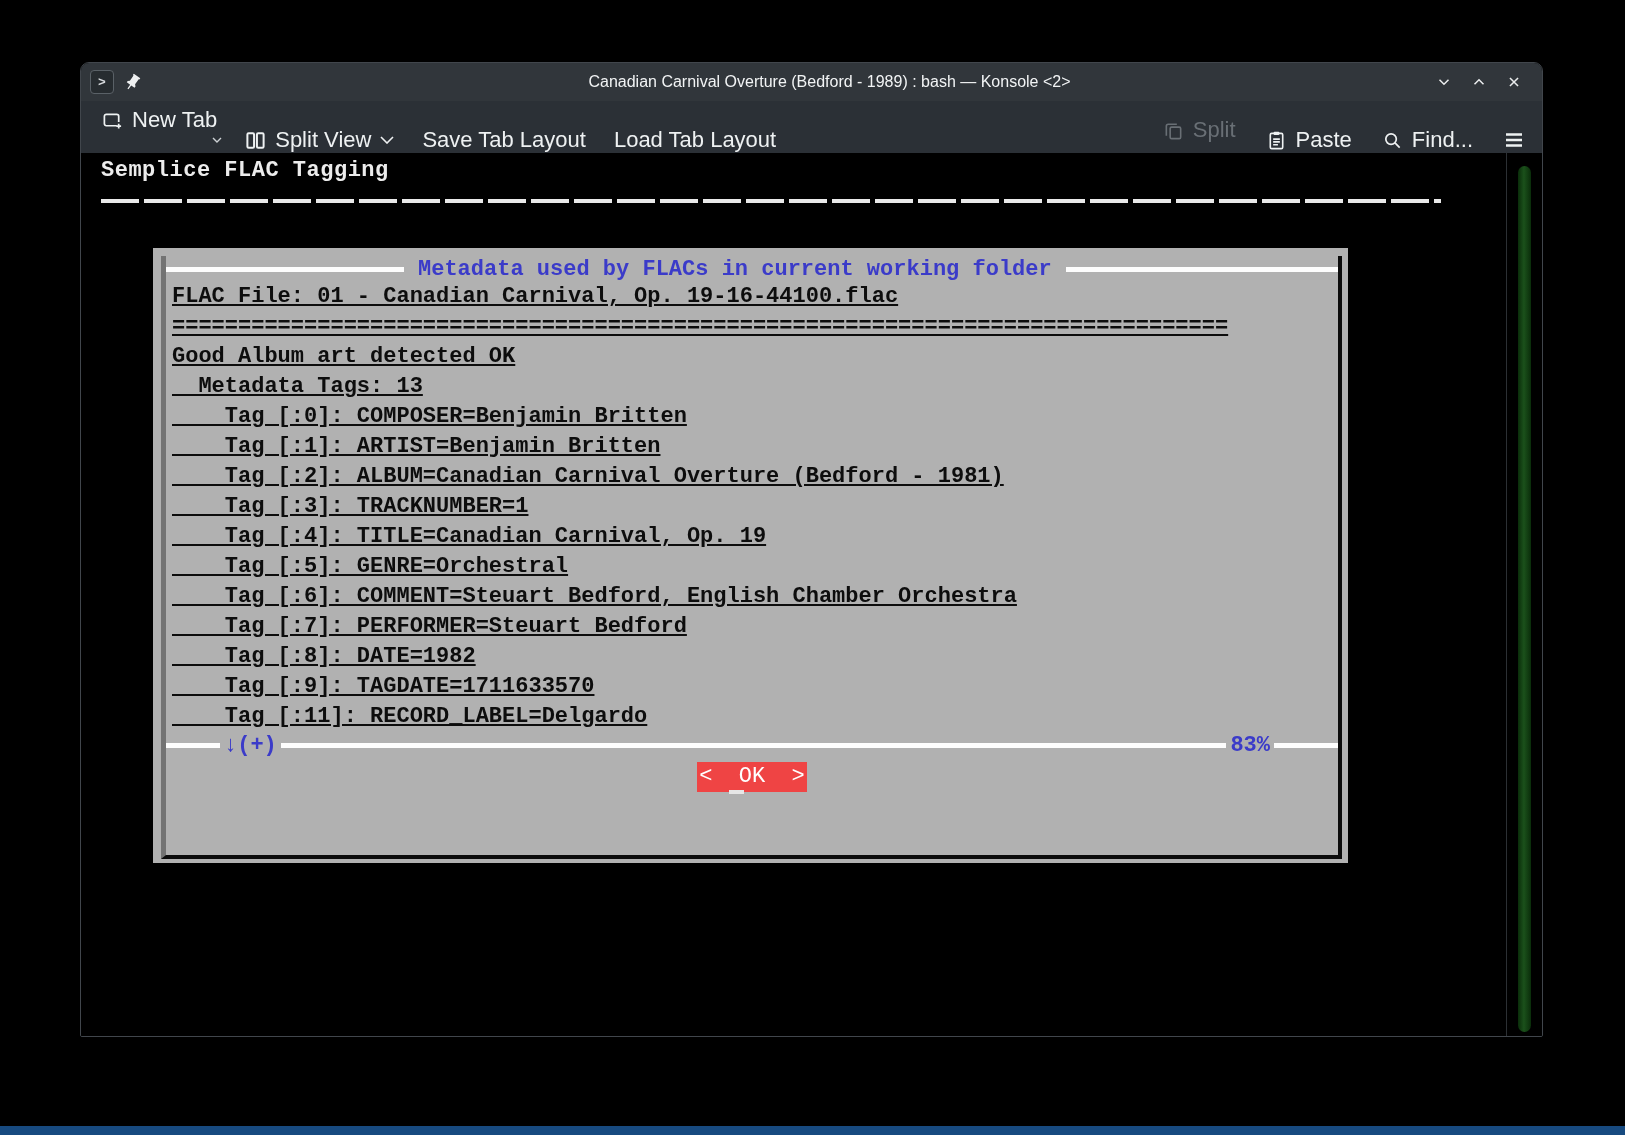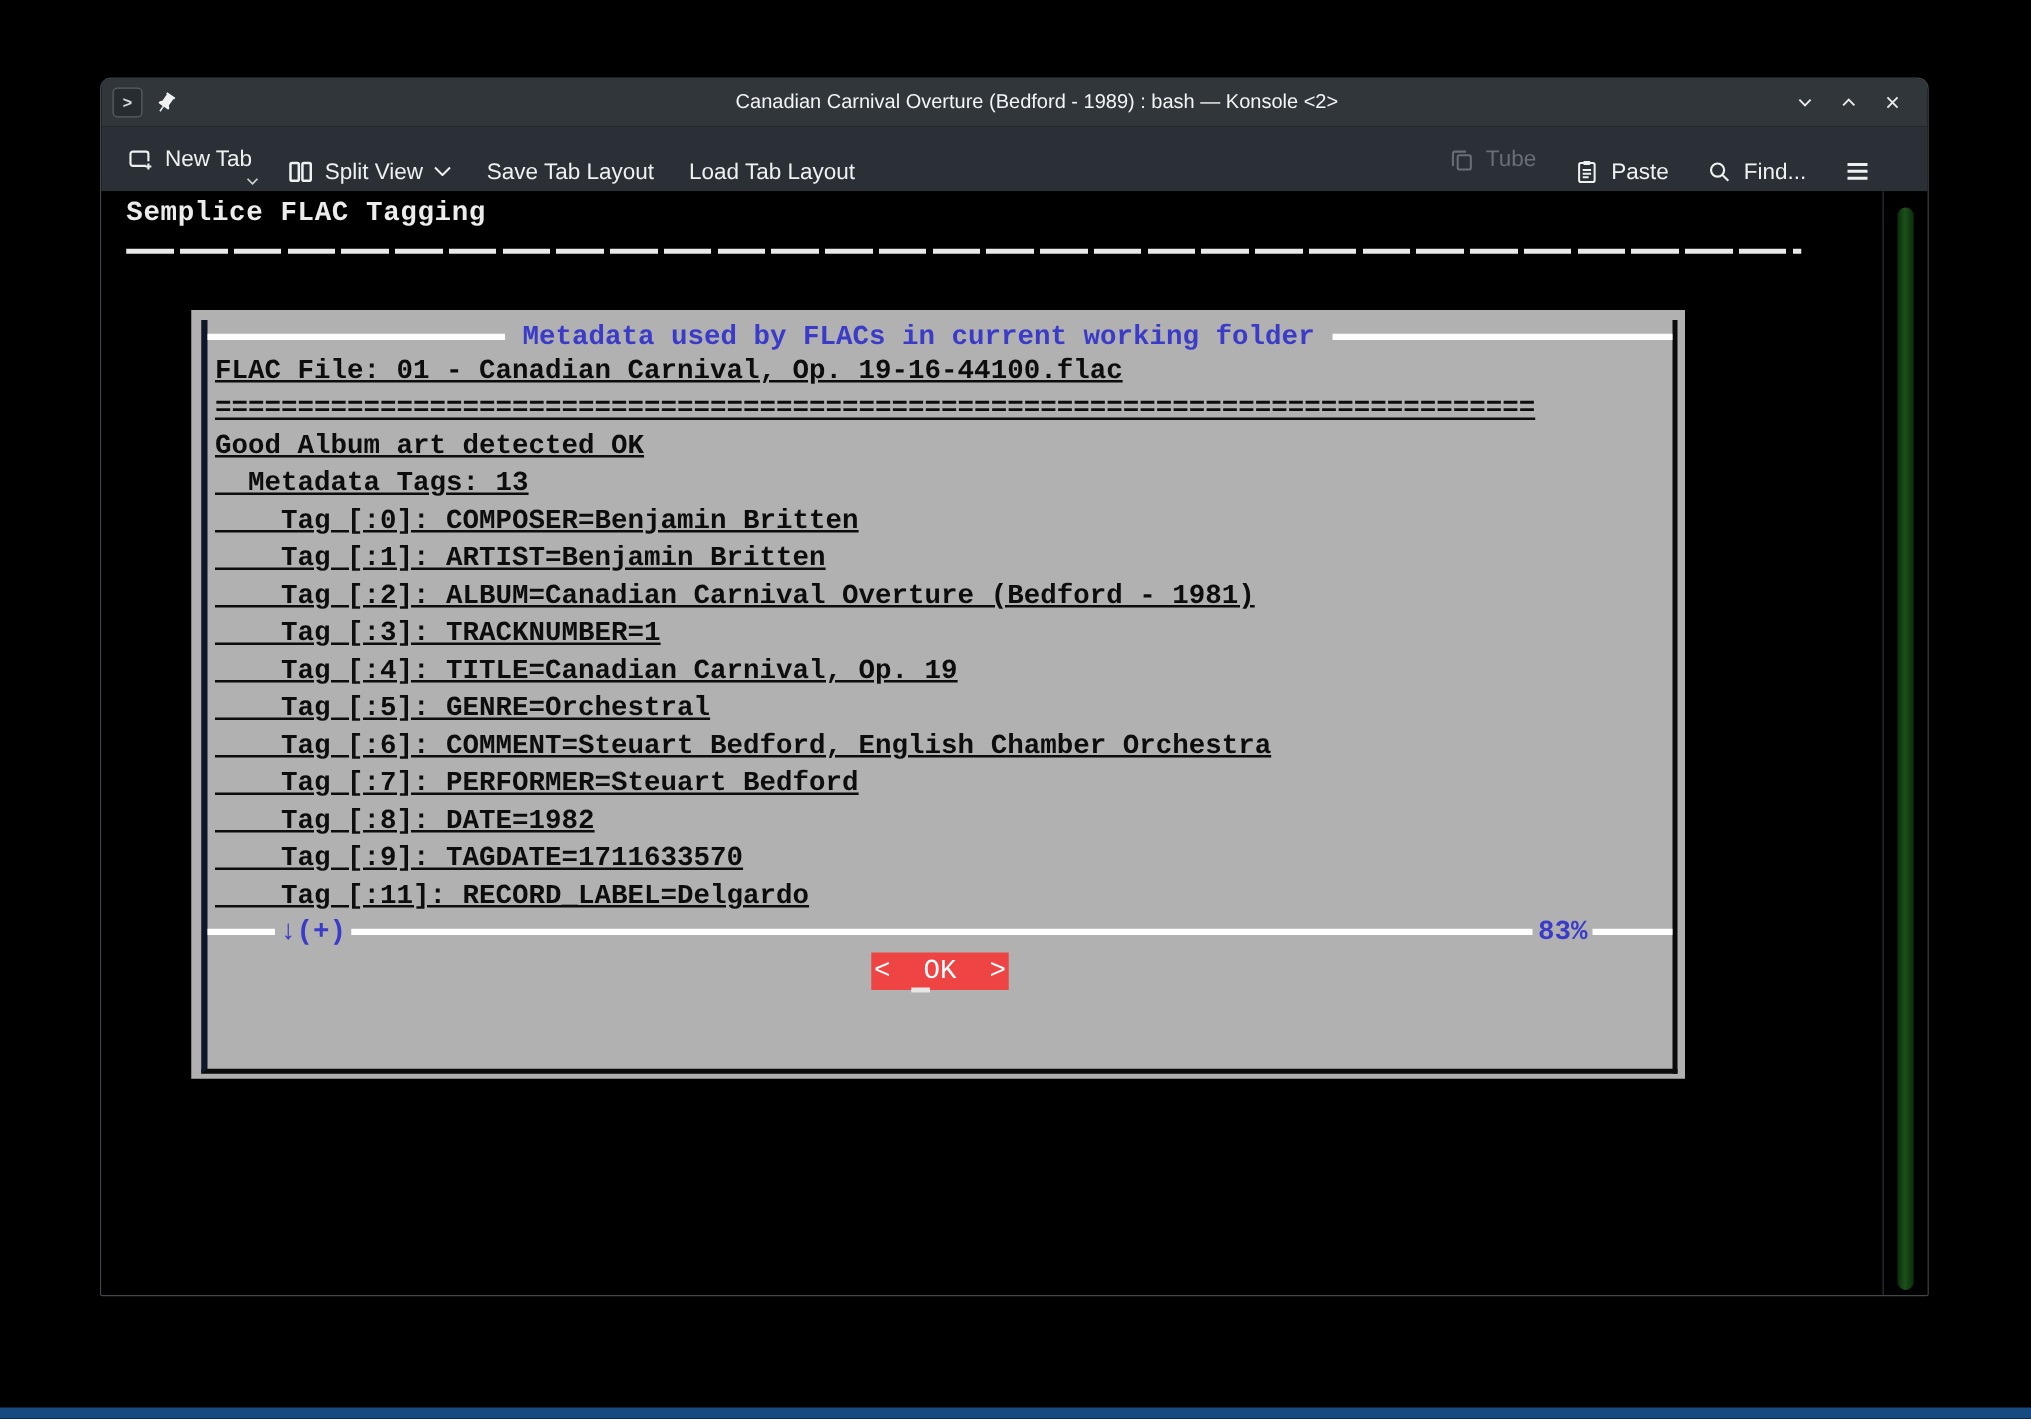--- a/index.html
+++ b/index.html
@@ -22,22 +22,22 @@
   .pin-wrap { position:absolute; left:40px; top:8px; width:22px; height:22px;
               color:#eef0f1; display:flex; align-items:center; justify-content:center; }
   .titlebar-title { position:absolute; left:0; right:0; text-align:center;
               color:#f2f4f5; font-size:16px;margin-left:36px; }
   .win-controls { position:absolute; right:18px; top:0; height:38px;
               display:flex; align-items:center; gap:15px; color:#e9ebec; }
   .win-btn { width:20px; height:20px; display:flex; align-items:center;
              justify-content:center; cursor:default; }
 
   
-  .toolbar { height:52px; background:#2b3036; display:flex; align-items:center;
-             padding:0 38px 0 14px; color:#eef1f2; font-size:18px; }
+  .toolbar { height:52px; background:#2b3036; display:flex; align-items:flex-start;
+             padding:0 10px 0 14px; color:#eef1f2; font-size:22px; }
   .tbtn { display:flex; align-items:center; gap:9px; padding:6px 7px;
           position:relative; white-space:nowrap; }
   .tbtn + .tbtn { margin-left:14px;margin-top:20px; }
   .tbtn.disabled { color:#696f75; }
   .mini-chevron { position:absolute; right:2px; bottom:-4px; color:#cdd1d4; }
   .tb-spacer { flex:1; }
   .right-group .tbtn + .tbtn { margin-left:16px; }
   .right-group { display:flex; align-items:center; }
 
   
@@ -48,21 +48,21 @@
   .term-rule { position:absolute; left:20px; top:46px; width:1340px; height:4px;
                background:repeating-linear-gradient(90deg,#e9e9e9 0 38px,#000 38px 43px); }
   .scroll-sep { position:absolute; right:35px; top:0; bottom:0; width:1px; background:#2c3034; }
   .scroll-thumb { position:absolute; right:11px; top:13px; width:13px; height:866px;
                   border-radius:7px;
                   background:linear-gradient(90deg,#0a2d0a,#1b511b 45%,#0a2d0a); }
 
   
   .dialog { position:absolute; left:72px; top:95px; width:1195px; height:615px;
             background:#b1b1b1; padding:8px 6px 4px 8px; }
-  .dlg-inner { height:100%; border-left:5px solid #0f172a; border-right:4px solid #0b0b0b;
+  .dlg-inner { height:100%; border-left:5px solid #737373; border-right:4px solid #0b0b0b;
                border-bottom:4px solid #0b0b0b; display:flex; flex-direction:column;
                font-weight:bold; }
   .dlg-titlerow { height:26px; display:flex; align-items:center; }
   .hseg { height:5px; background:#fdfdfd; }
   .hseg.left { flex:0 0 238px; }
   .hseg.right { flex:1; }
   .dlg-title { color:#3b3bc9; font-size:22px; padding:0 14px; white-space:pre; }
   .dlg-body { padding-left:6px; color:#0d0d0d; font-size:22px; line-height:30px;text-decoration:underline; }
   .tline { white-space:pre; }
   .dlg-sep-row { height:26px; display:flex; align-items:center; color:#3b3bc9;
@@ -157,21 +157,21 @@
       <div class="tb-spacer"></div>
 
       <div class="right-group">
         <div class="tbtn disabled">
           <span>
             <svg viewBox="0 0 22 22" width="21" height="21" fill="none" stroke="currentColor" stroke-width="1.7">
               <rect x="7.5" y="7.5" width="11" height="12" rx="1.5"></rect>
               <path d="M14.5 4.5h-9a2 2 0 0 0-2 2v10"></path>
             </svg>
           </span>
-          <span>Tube</span>
+          <span>Split</span>
         </div>
         <div class="tbtn">
           <span>
             <svg viewBox="0 0 22 22" width="21" height="21" fill="none" stroke="currentColor" stroke-width="1.7">
               <rect x="4.5" y="3.5" width="13" height="16" rx="1.5"></rect>
               <rect x="8" y="1.8" width="6" height="3.4" rx="1" fill="currentColor" stroke="none"></rect>
               <path d="M7.5 9.5h7M7.5 12.5h7M7.5 15.5h5"></path>
             </svg>
           </span>
           <span>Paste</span>

